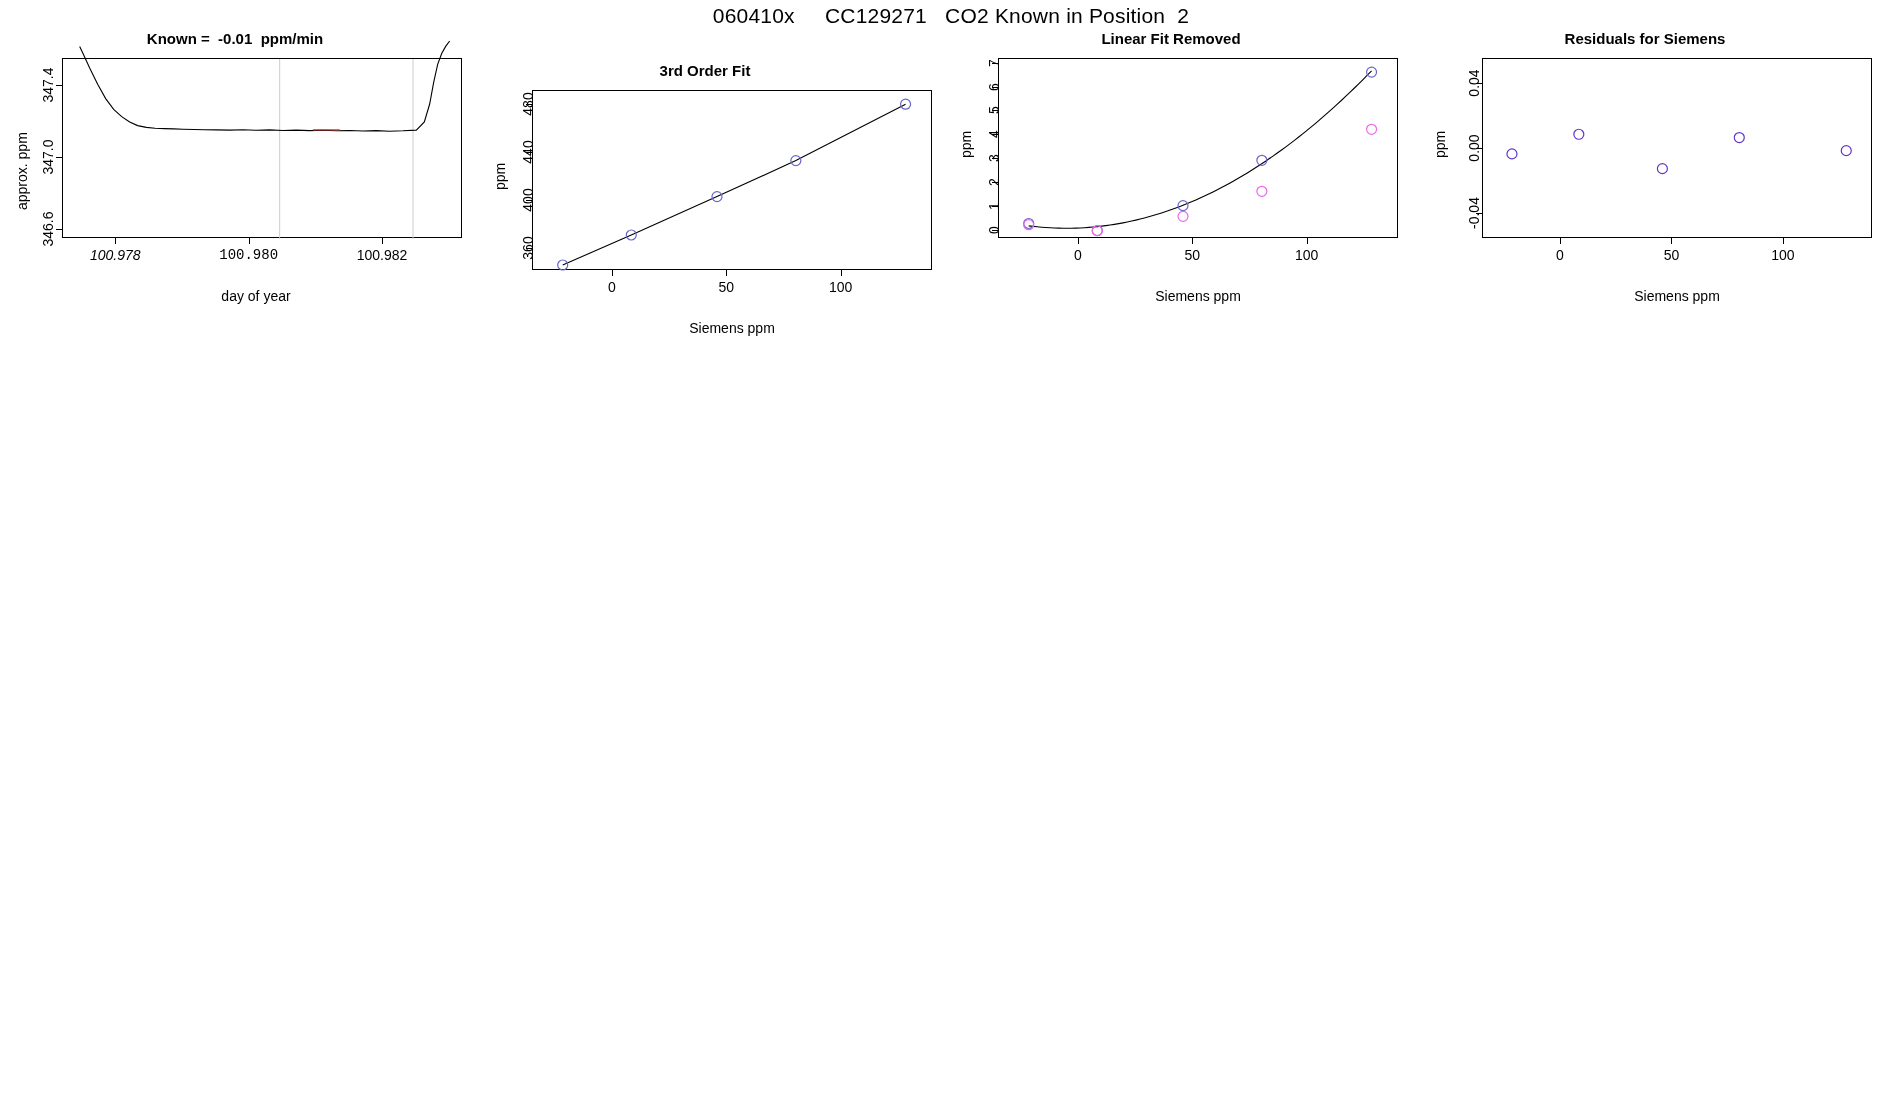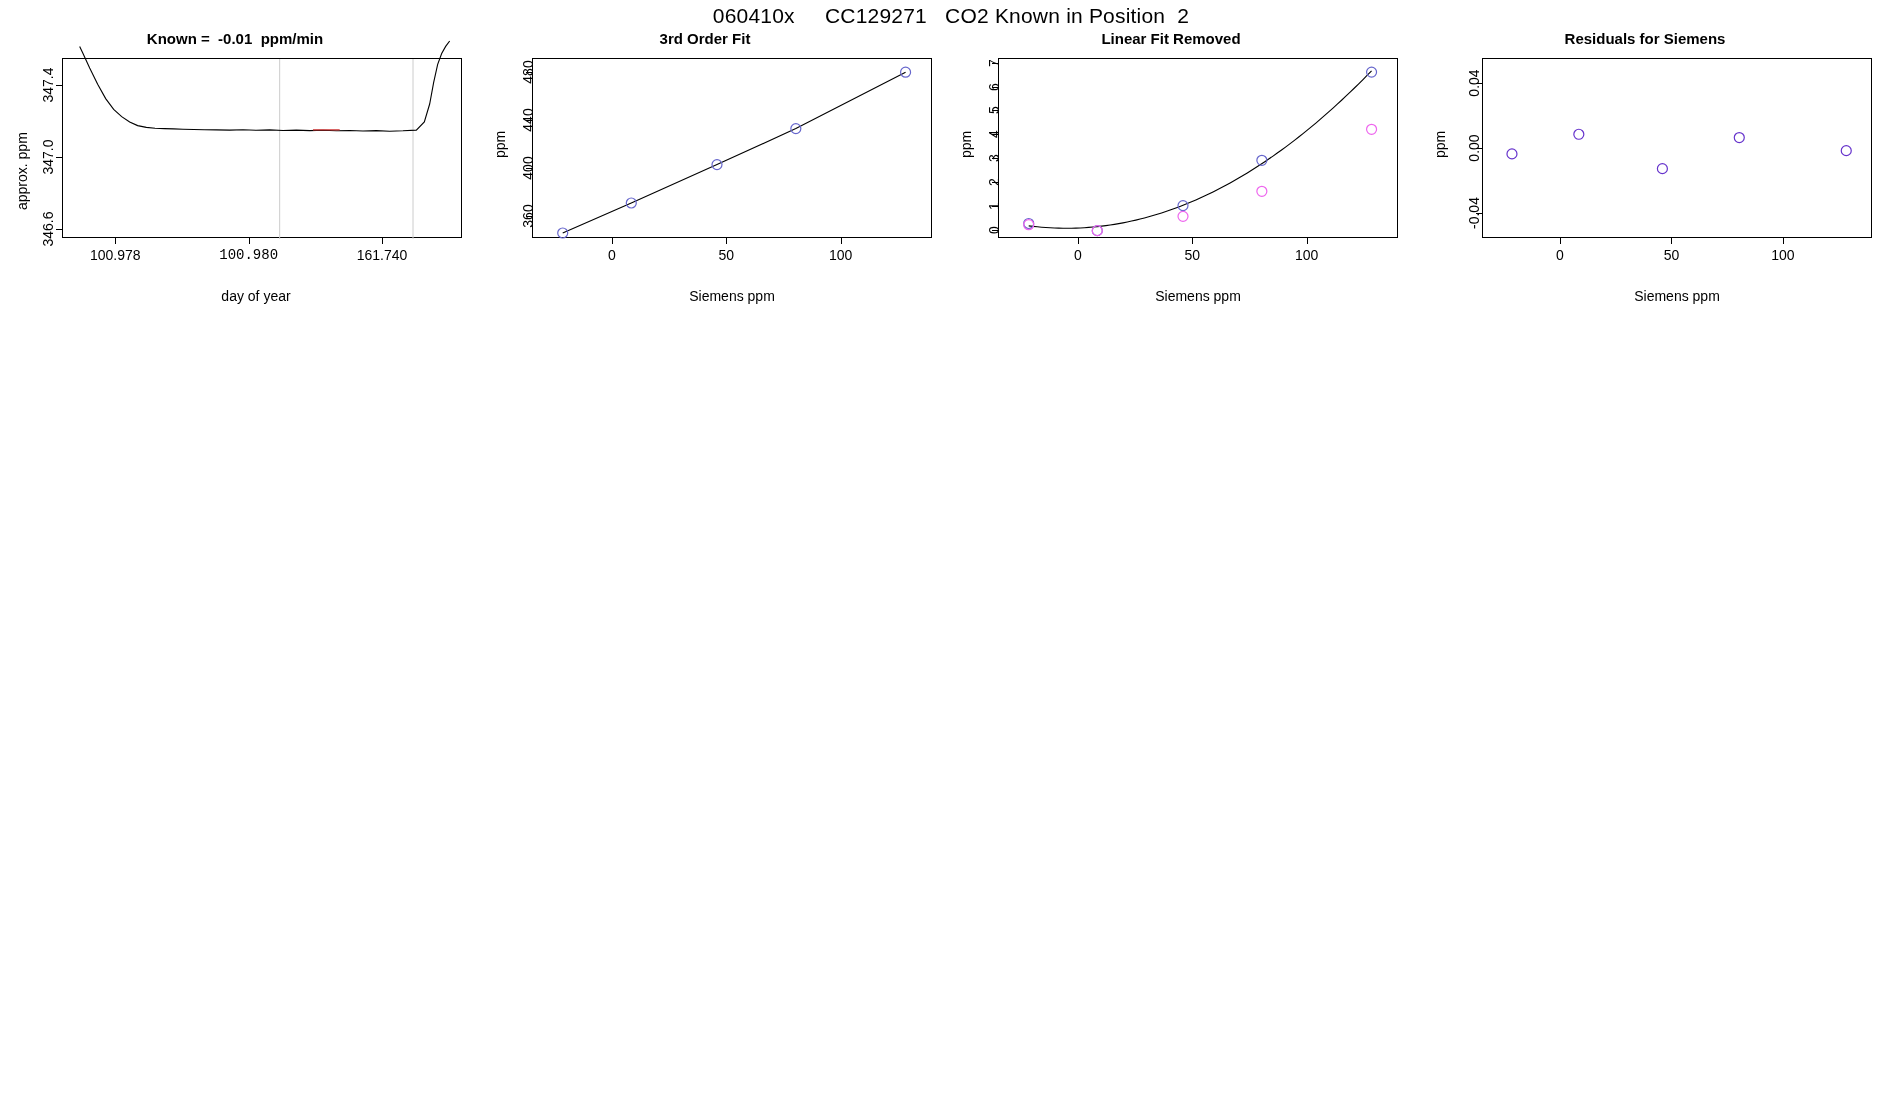--- a/index.html
+++ b/index.html
@@ -112,34 +112,34 @@
       <svg class="plot-svg" id="svg0" width="400" height="180">
           <line x1="216.66666666721932" y1="0" x2="216.66666666721932" y2="180" stroke="#cccccc" stroke-width="1"></line>
           <line x1="350.0000000002368" y1="0" x2="350.0000000002368" y2="180" stroke="#cccccc" stroke-width="1"></line>
           <path d="M16.67,-12.60 L20.00,-5.40 L26.67,9.00 L34.67,25.20 L42.67,39.60 L50.67,50.40 L58.67,57.60 L66.67,63.00 L74.67,66.60 L83.33,68.40 L92.00,69.30 L101.33,69.66 L110.67,69.84 L120.00,70.20 L130.67,70.56 L141.33,70.74 L153.33,70.92 L166.67,71.10 L180.00,70.74 L193.33,71.28 L206.67,70.92 L220.00,71.46 L233.33,71.10 L246.67,71.64 L260.00,71.28 L273.33,71.82 L286.67,71.46 L300.00,72.00 L313.33,71.64 L326.67,72.18 L340.00,71.82 L353.33,71.10 L361.33,63.00 L366.67,45.00 L370.67,23.40 L374.67,5.40 L378.67,-5.40 L382.67,-12.60 L386.67,-18.00 " fill="none" stroke="#000000" stroke-width="1.1"></path>
           <line x1="250.00000000071054" y1="70.83000000000311" x2="276.6666666673141" y2="70.92000000000098" stroke="#cc3333" stroke-width="1.2"></line>
         </svg>
     </div>
     <div class="ylab" style="left:14px; top:180px;">approx. ppm</div>
     <div class="xlab" style="left:56px; top:258px; width:400px;">day of year</div>
   <div class="tickmark-x" style="left: 115.333px; top: 208px;"></div>
-      <div class="tick-label-x" style="left: 65.3333px; top: 217px; width: 100px;">100.978</div>
+      <div class="tick-label-x" style="left: 65.3333px; top: 217px; width: 100px; font-style: italic;">100.978</div>
       <div class="tickmark-x" style="left: 248.667px; top: 208px;"></div>
       <div class="tick-label-x" style="left: 198.667px; top: 217px; width: 100px; font-family: Liberation Mono, monospace;">100.980</div>
       <div class="tickmark-x" style="left: 382px; top: 208px;"></div>
-      <div class="tick-label-x" style="left: 332px; top: 217px; width: 100px;">161.740</div>
+      <div class="tick-label-x" style="left: 332px; top: 217px; width: 100px;">100.982</div>
       <div class="tickmark-y" style="left: 56px; top: 199px;"></div>
       <div class="tick-label-y" style="left: 23px; top: 191px; width: 50px; text-align: center;">346.6</div>
       <div class="tickmark-y" style="left: 56px; top: 127px;"></div>
       <div class="tick-label-y" style="left: 23px; top: 119px; width: 50px; text-align: center;">347.0</div>
       <div class="tickmark-y" style="left: 56px; top: 55px;"></div>
       <div class="tick-label-y" style="left: 23px; top: 47px; width: 50px; text-align: center;">347.4</div>
     </div>
 
-  <div class="panel" id="panel1" style="left:470px; width:470px;">
+  <div class="panel" id="panel1" style="left:470px; width:470px;margin-top:32px;">
     <div class="panel-title">3rd Order Fit</div>
     <div class="plotbox" id="box1" style="left:62px; top:28px; width:400px; height:180px;">
       <svg class="plot-svg" id="svg1" width="400" height="180">
           <path d="M29.71,174.00 L98.29,144.00 L184.00,105.60 L262.86,69.60 L372.57,13.20 " fill="none" stroke="#000000" stroke-width="1.1"></path>
           <circle cx="29.714285714285715" cy="174" r="5" fill="none" stroke="#6666cc" stroke-width="1.2"></circle>
           <circle cx="98.28571428571429" cy="144" r="5" fill="none" stroke="#6666cc" stroke-width="1.2"></circle>
           <circle cx="184" cy="105.6" r="5" fill="none" stroke="#6666cc" stroke-width="1.2"></circle>
           <circle cx="262.85714285714283" cy="69.60000000000001" r="5" fill="none" stroke="#6666cc" stroke-width="1.2"></circle>
           <circle cx="372.57142857142856" cy="13.200000000000017" r="5" fill="none" stroke="#6666cc" stroke-width="1.2"></circle>
         </svg>

